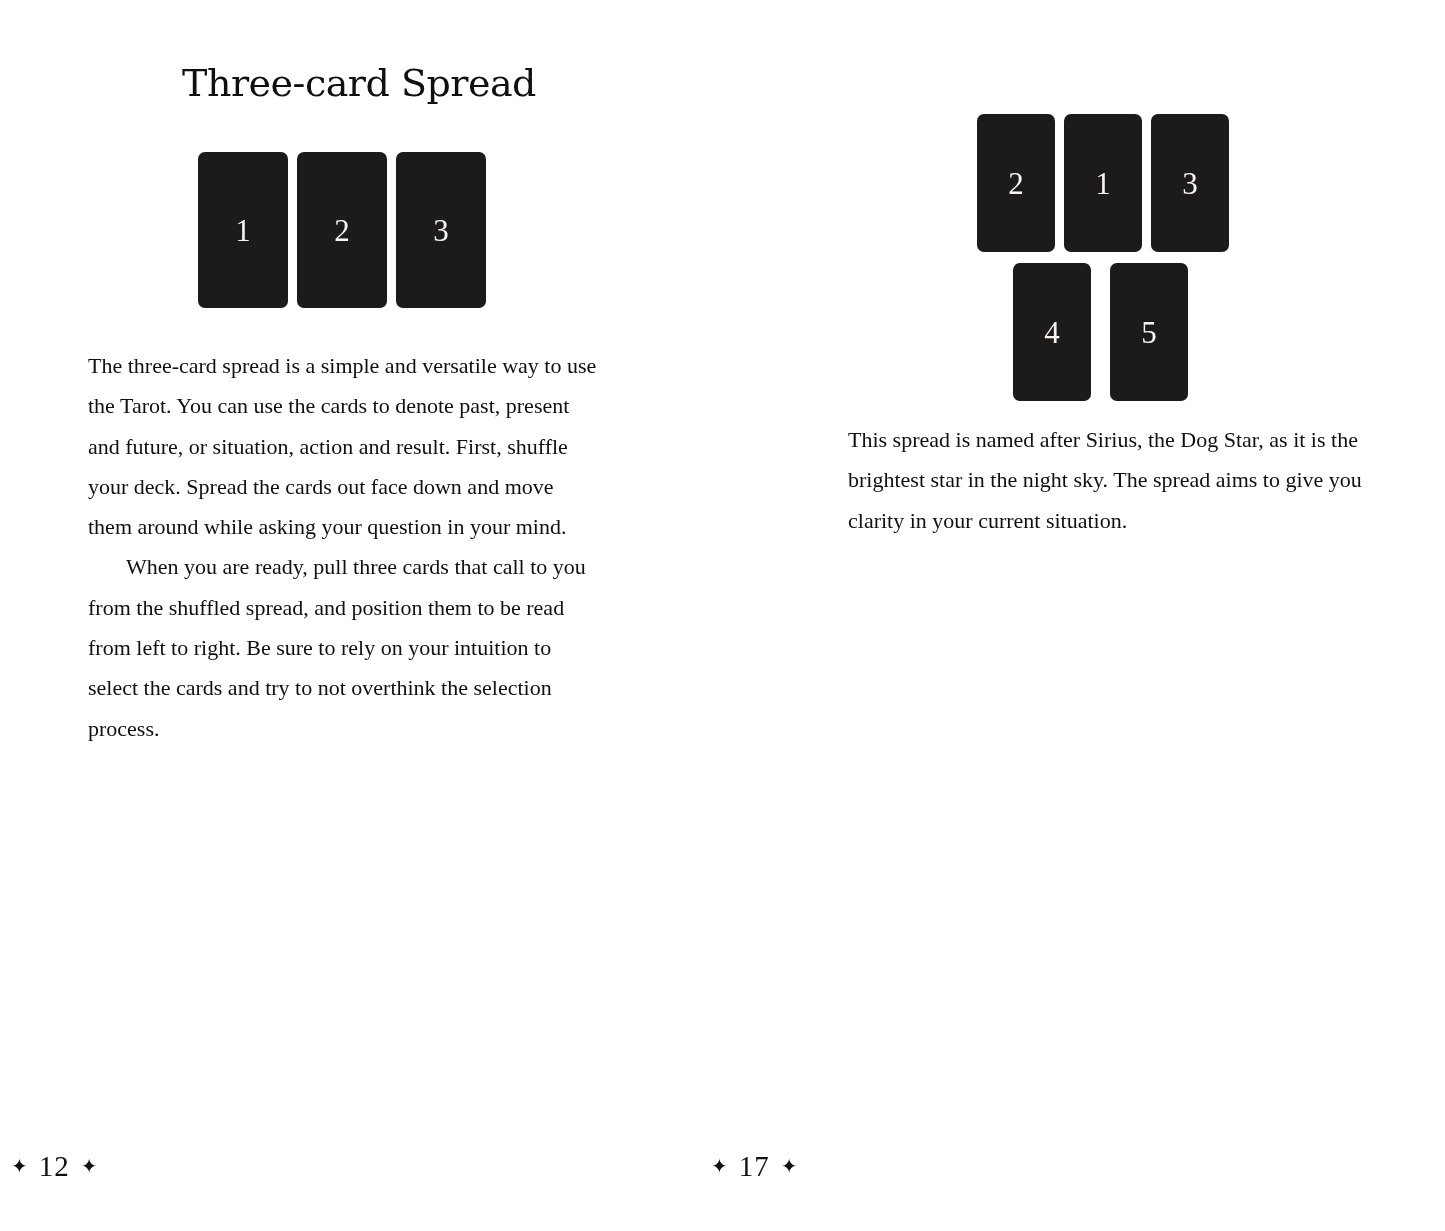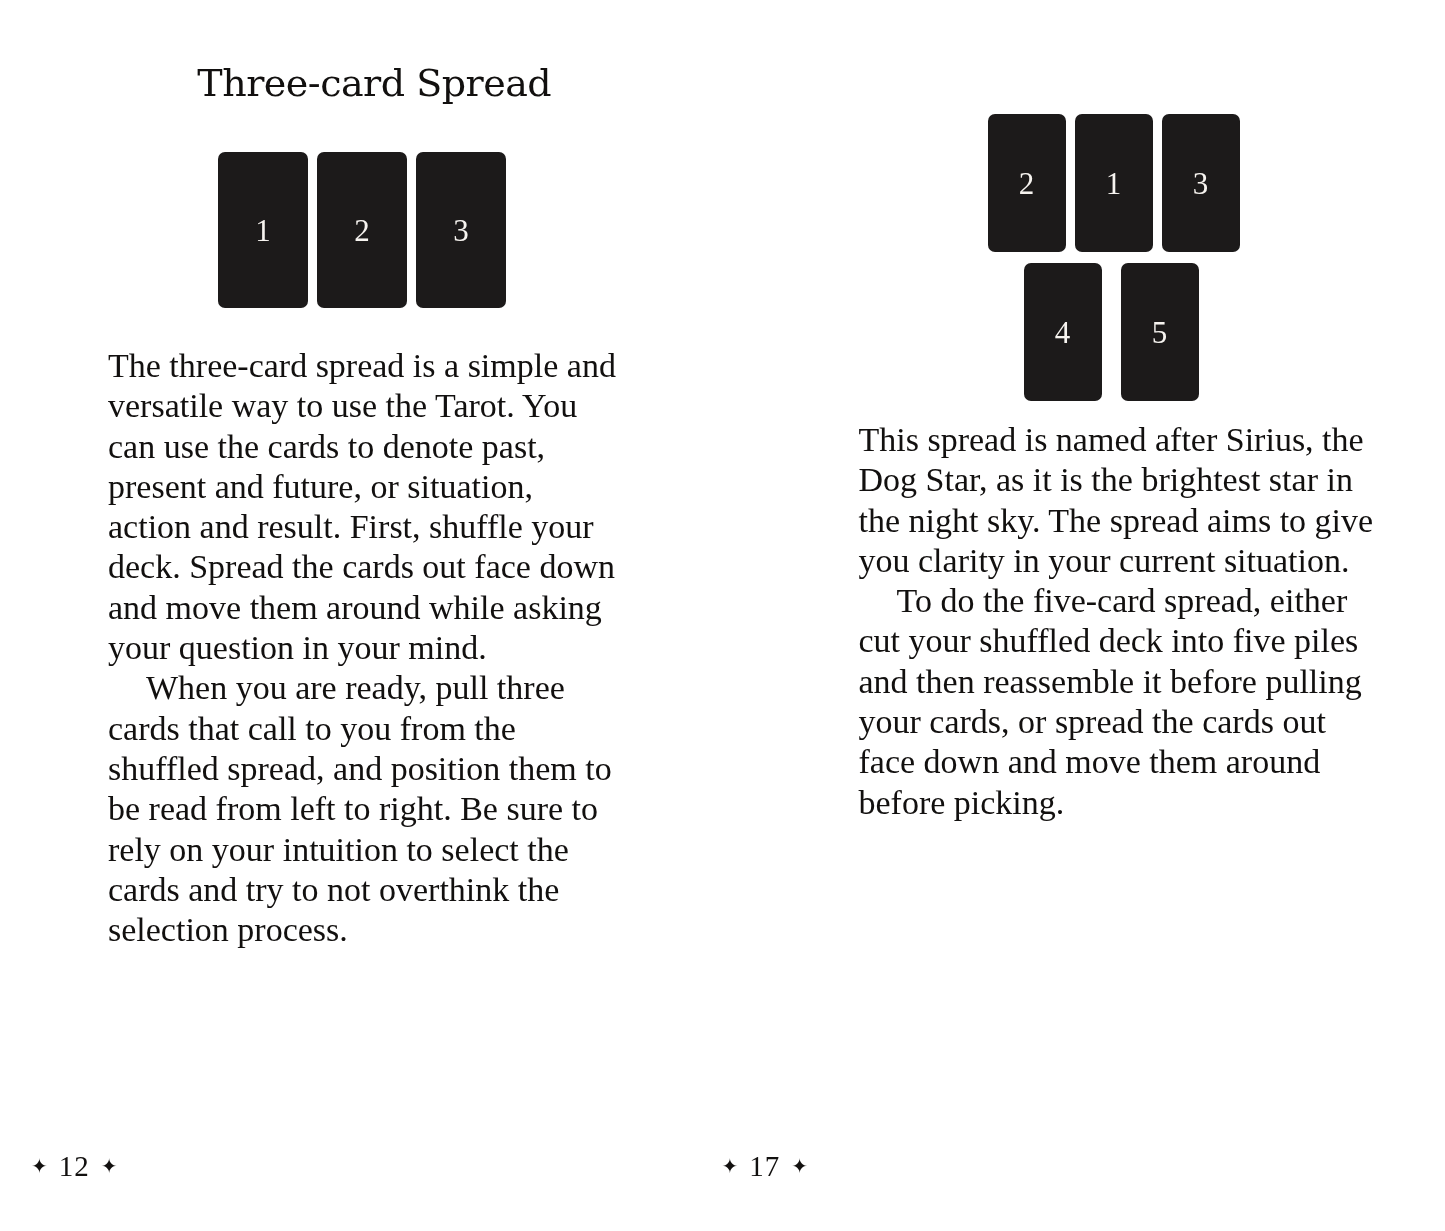--- a/index.html
+++ b/index.html
@@ -13,21 +13,20 @@
     position: relative;
     overflow: hidden;
     font-family: "Liberation Serif", "DejaVu Serif", serif;
     color: #12100f;
   }
 
   .spread {
     position: absolute;
     inset: 0;
     display: flex;
-    padding-left: 20px;
   }
 
   .page {
     position: relative;
     width: 722px;
     height: 1231px;
     box-sizing: border-box;
   }
 
   
@@ -78,21 +77,21 @@
   .cards-star .card.r2 { top: 263px; }
   .cards-star .c2 { left: 255px; }
   .cards-star .c1 { left: 342px; }
   .cards-star .c3 { left: 429px; }
   .cards-star .c4 { left: 291px; }
   .cards-star .c5 { left: 388px; }
 
   
   .body-copy {
     position: absolute;
-    font-size: 34px;
+    font-size: 22px;
     line-height: 40.3px;
     font-weight: 400;
     color: #12100f;
     text-align: left;
     hyphens: none;
   }
   .page-left .body-copy {
     left: 88px;
     top: 346px;
     width: 510px;
@@ -173,21 +172,20 @@
       <div class="card r2 c4">
         <span class="card-number">4</span>
       </div>
       <div class="card r2 c5">
         <span class="card-number">5</span>
       </div>
     </div>
 
     <div class="body-copy">
       <p>This spread is named after Sirius, the Dog Star, as it is the brightest star in the night sky. The spread aims to give you clarity in your current situation.</p>
-      <p>To do the five-card spread, either cut your shuffled deck into five piles and then reassemble it before pulling your cards, or spread the cards out face down and move them around before picking.</p>
     </div>
 
     <div class="folio">
       <span class="star">✦</span><span class="folio-num">17</span><span class="star">✦</span>
     </div>
 
   </div>
 
 </div>
 

